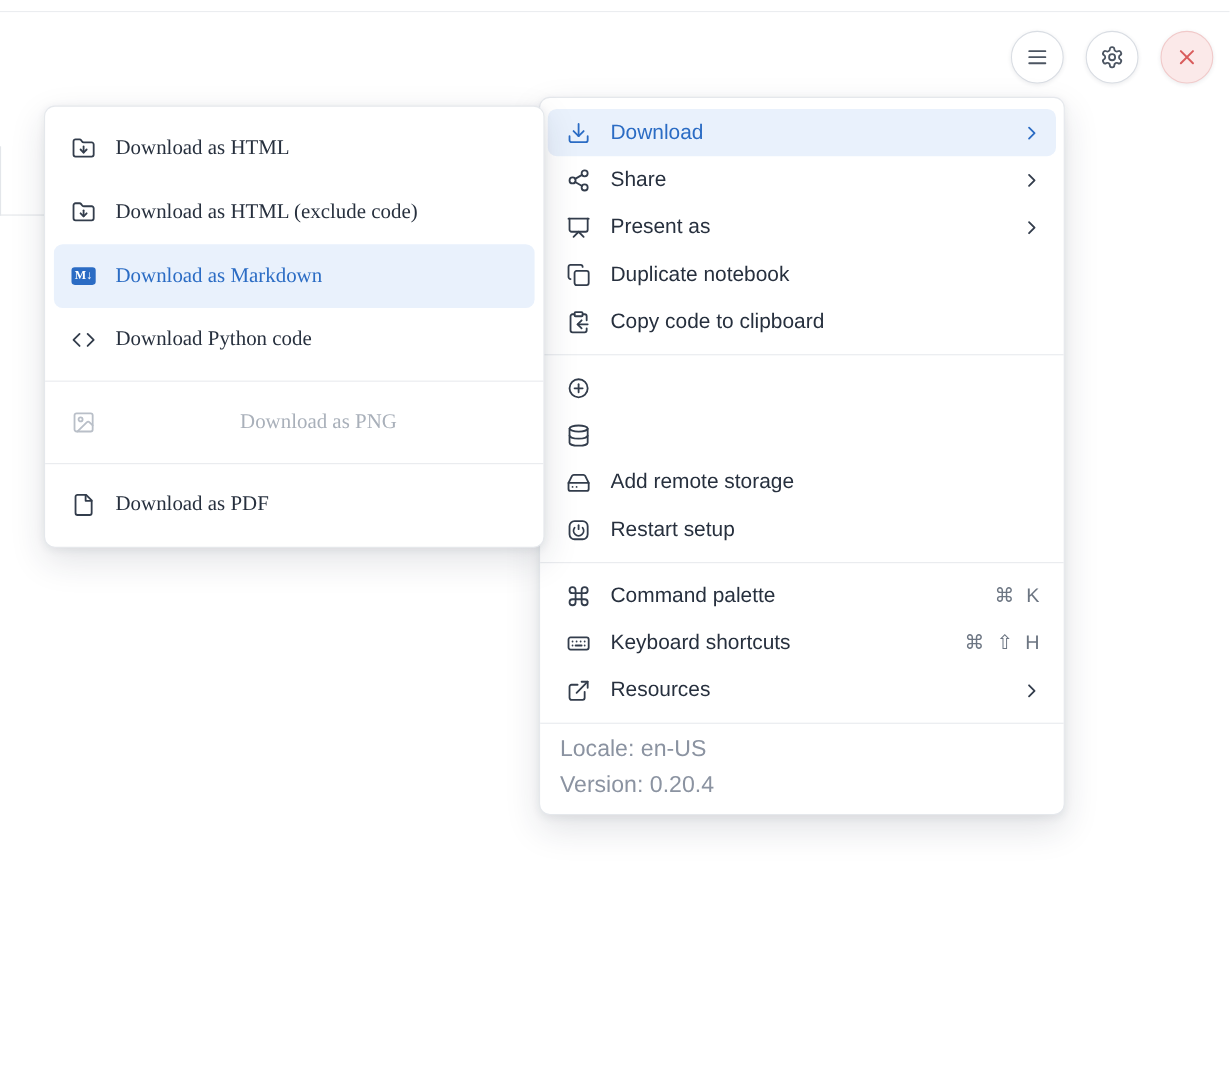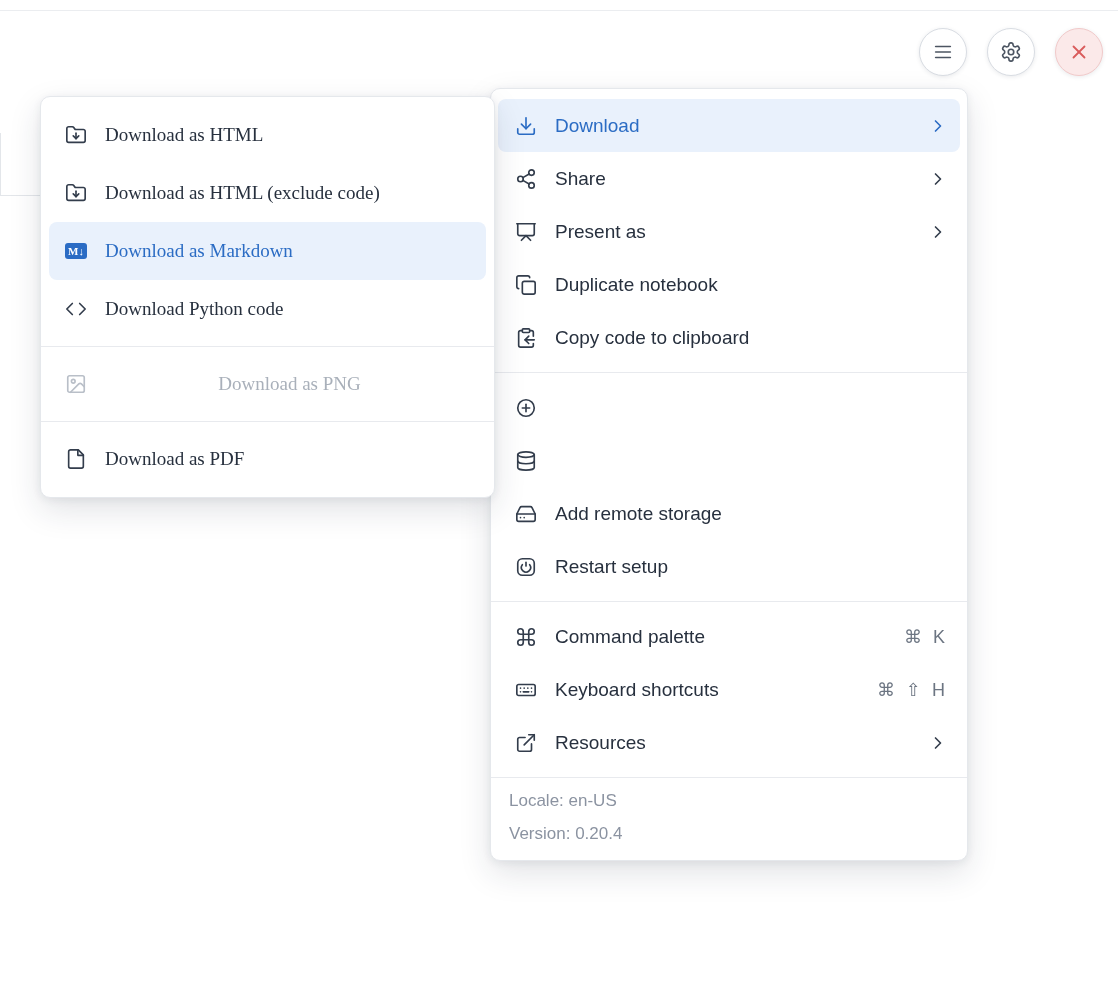--- a/index.html
+++ b/index.html
@@ -19,38 +19,38 @@
     display:flex; align-items:center; justify-content:center; cursor:pointer; color:#4c5562; }
   .circle-btn.danger { background:#fbe9e9; border-color:#f1caca; color:#d95c5c; }
   .circle-btn svg { display:block; }
 
   
   .menu { position:absolute; background:#ffffff; border:1px solid #e5e8ec; border-radius:10px;
     box-shadow:0 12px 32px rgba(30,40,60,.13), 0 2px 8px rgba(30,40,60,.07); }
   .main-menu { left:490px; top:88px; width:478px; padding-top:10px; z-index:1; }
   .submenu   { left:40px;  top:96px; width:455px; padding:9px 0; z-index:2; }
 
-  .menu-row { display:flex; align-items:center; height:53px; margin:0 7px;
+  .menu-row { display:flex; align-items:center; height:43px; margin:0 7px;
     padding:0 12px 0 17px; gap:18px; border-radius:8px; font-size:19px; color:#27303e; cursor:pointer; }
   .submenu .menu-row { height:58px; margin:0 8px; padding:0 12px 0 16px;font-family:Liberation Serif, serif; }
   .menu-row .icon { width:22px; height:22px; flex:none; color:#333d4c; display:flex;
     align-items:center; justify-content:center; }
   .menu-row .label { flex:1; white-space:nowrap; overflow:hidden; }
   .menu-row .chevron { flex:none; color:#333d4c; display:flex; align-items:center; }
   .menu-row .shortcut { flex:none; color:#6c7582; font-size:18px; letter-spacing:3px; white-space:nowrap; }
 
   .menu-row.active { background:#e9f1fc; color:#2b6cc4; }
   .menu-row.active .icon, .menu-row.active .chevron { color:#2b6cc4; }
   .menu-row.disabled { color:#a9b0ba; cursor:default;text-align:center; }
   .menu-row.disabled .icon { color:#b9bfc8; }
 
   .menu-sep { height:1px; background:#e8eaee; margin:8px 0; }
 
   .menu-footer { border-top:1px solid #e8eaee; margin-top:8px; padding:13px 18px 16px;
-    display:flex; flex-direction:column; gap:13px; font-size:17px; color:#8b93a1; line-height:20px; }
+    display:flex; flex-direction:column; gap:13px; font-size:21px; color:#8b93a1; line-height:20px; }
 
   .md-badge { width:22px; height:16px; border-radius:3px; background:#2b6cc4; color:#ffffff;
     font-size:11px; font-weight:bold; display:flex; align-items:center; justify-content:center;
     letter-spacing:0; }
 </style>
 </head>
 <body>
 
 <div class="page">
 

